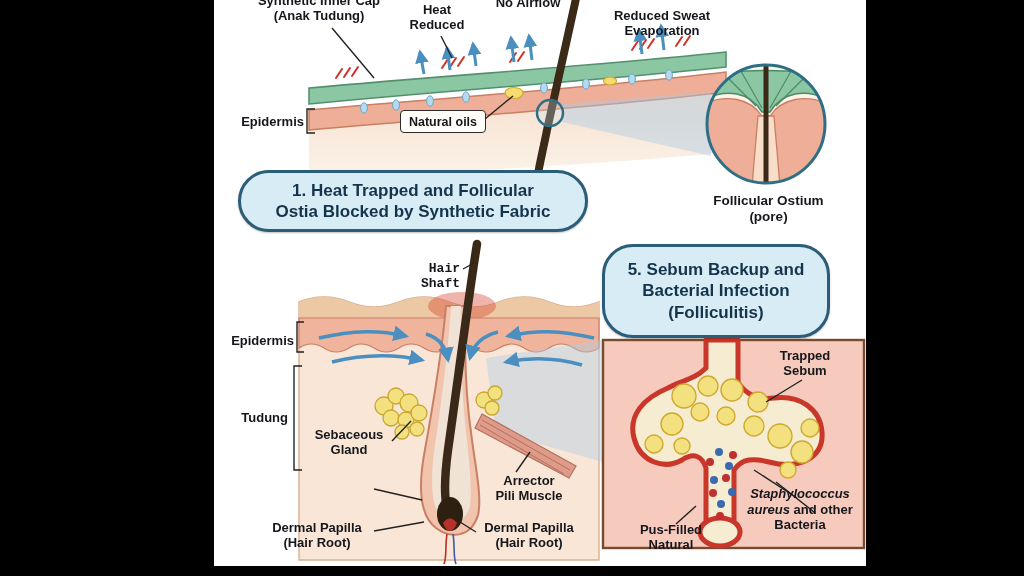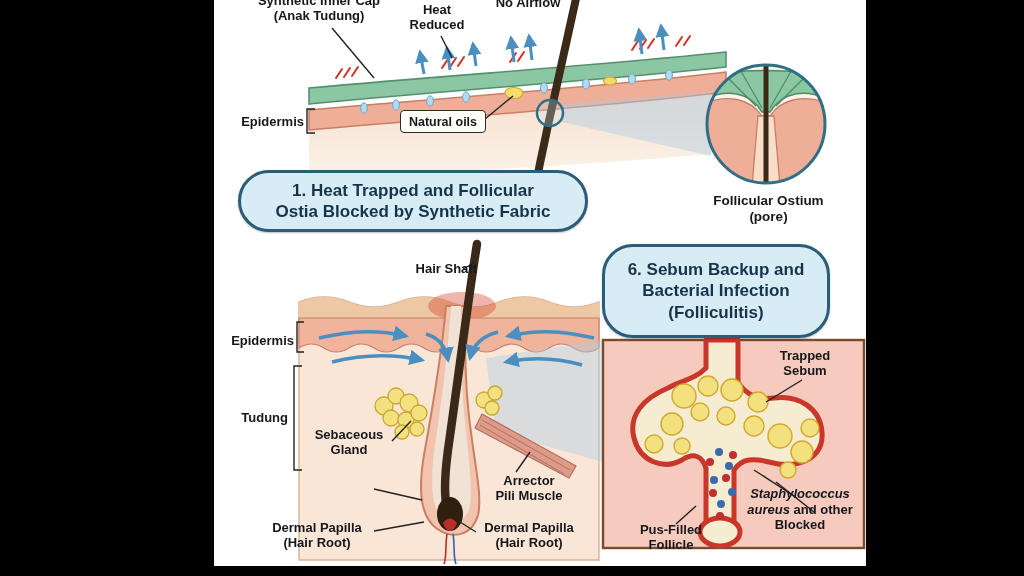--- a/index.html
+++ b/index.html
@@ -221,42 +221,44 @@
           <path d="M462,524 L482,506"></path>
         </g>
       </g>
     </svg>
 
     <div class="lbl" style="left:30px;top:-7px;width:150px;">Synthetic Inner Cap
 (Anak Tudung)</div>
     <div class="lbl" style="left:192px;top:2px;width:62px;">Heat
 Reduced</div>
     <div class="lbl" style="left:268px;top:-5px;width:92px;">No Airflow</div>
+    <div class="lbl" style="left:388px;top:8px;width:120px;">Reduced Sweat
+Evaporation</div>
     <div class="lbl r" style="left:20px;top:114px;width:70px;">Epidermis</div>
     <div class="oilsbox" style="left:186px;top:110px;width:84px;height:21px;">Natural oils</div>
     <div class="caption" style="left:24px;top:170px;width:344px;height:56px;">1. Heat Trapped and Follicular
 Ostia Blocked by Synthetic Fabric</div>
     <div class="lbl" style="left:492px;top:193px;width:125px;font-size:13.5px;">Follicular Ostium
 (pore)</div>
 
-    <div class="lbl r" style="left:193px;top:261px;width:70px;">Hair Shaft</div>
+    <div class="lbl r" style="left:176px;top:261px;width:70px;font-family:Liberation Mono, monospace;">Hair Shaft</div>
     <div class="lbl r" style="left:8px;top:333px;width:72px;">Epidermis</div>
     <div class="lbl r" style="left:16px;top:410px;width:58px;">Tudung</div>
     <div class="lbl" style="left:92px;top:427px;width:86px;">Sebaceous
 Gland</div>
     <div class="lbl" style="left:46px;top:520px;width:114px;">Dermal Papilla
 (Hair Root)</div>
     <div class="lbl" style="left:258px;top:520px;width:114px;">Dermal Papilla
 (Hair Root)</div>
     <div class="lbl" style="left:266px;top:473px;width:98px;">Arrector
 Pili Muscle</div>
-    <div class="caption" style="left:388px;top:244px;width:222px;height:88px;">6. Sebum Backup and
+    <div class="caption" style="left:388px;top:244px;width:222px;height:88px;">5. Sebum Backup and
 Bacterial Infection
 (Folliculitis)</div>
 
     <div class="lbl" style="left:554px;top:348px;width:74px;">Trapped
 Sebum</div>
-    <div class="staph" style="left:524px;top:486px;width:124px;"><i>Staphylococcus aureus</i><span> and other Blocked</span></div>
+    <div class="staph" style="left:524px;top:486px;width:124px;"><i>Staphylococcus aureus</i><span> and other Bacteria</span></div>
     <div class="lbl" style="left:406px;top:522px;width:102px;">Pus-Filled
-Follicle</div>
+Natural</div>
 
   </div>
 </div>
 
 </body></html>

